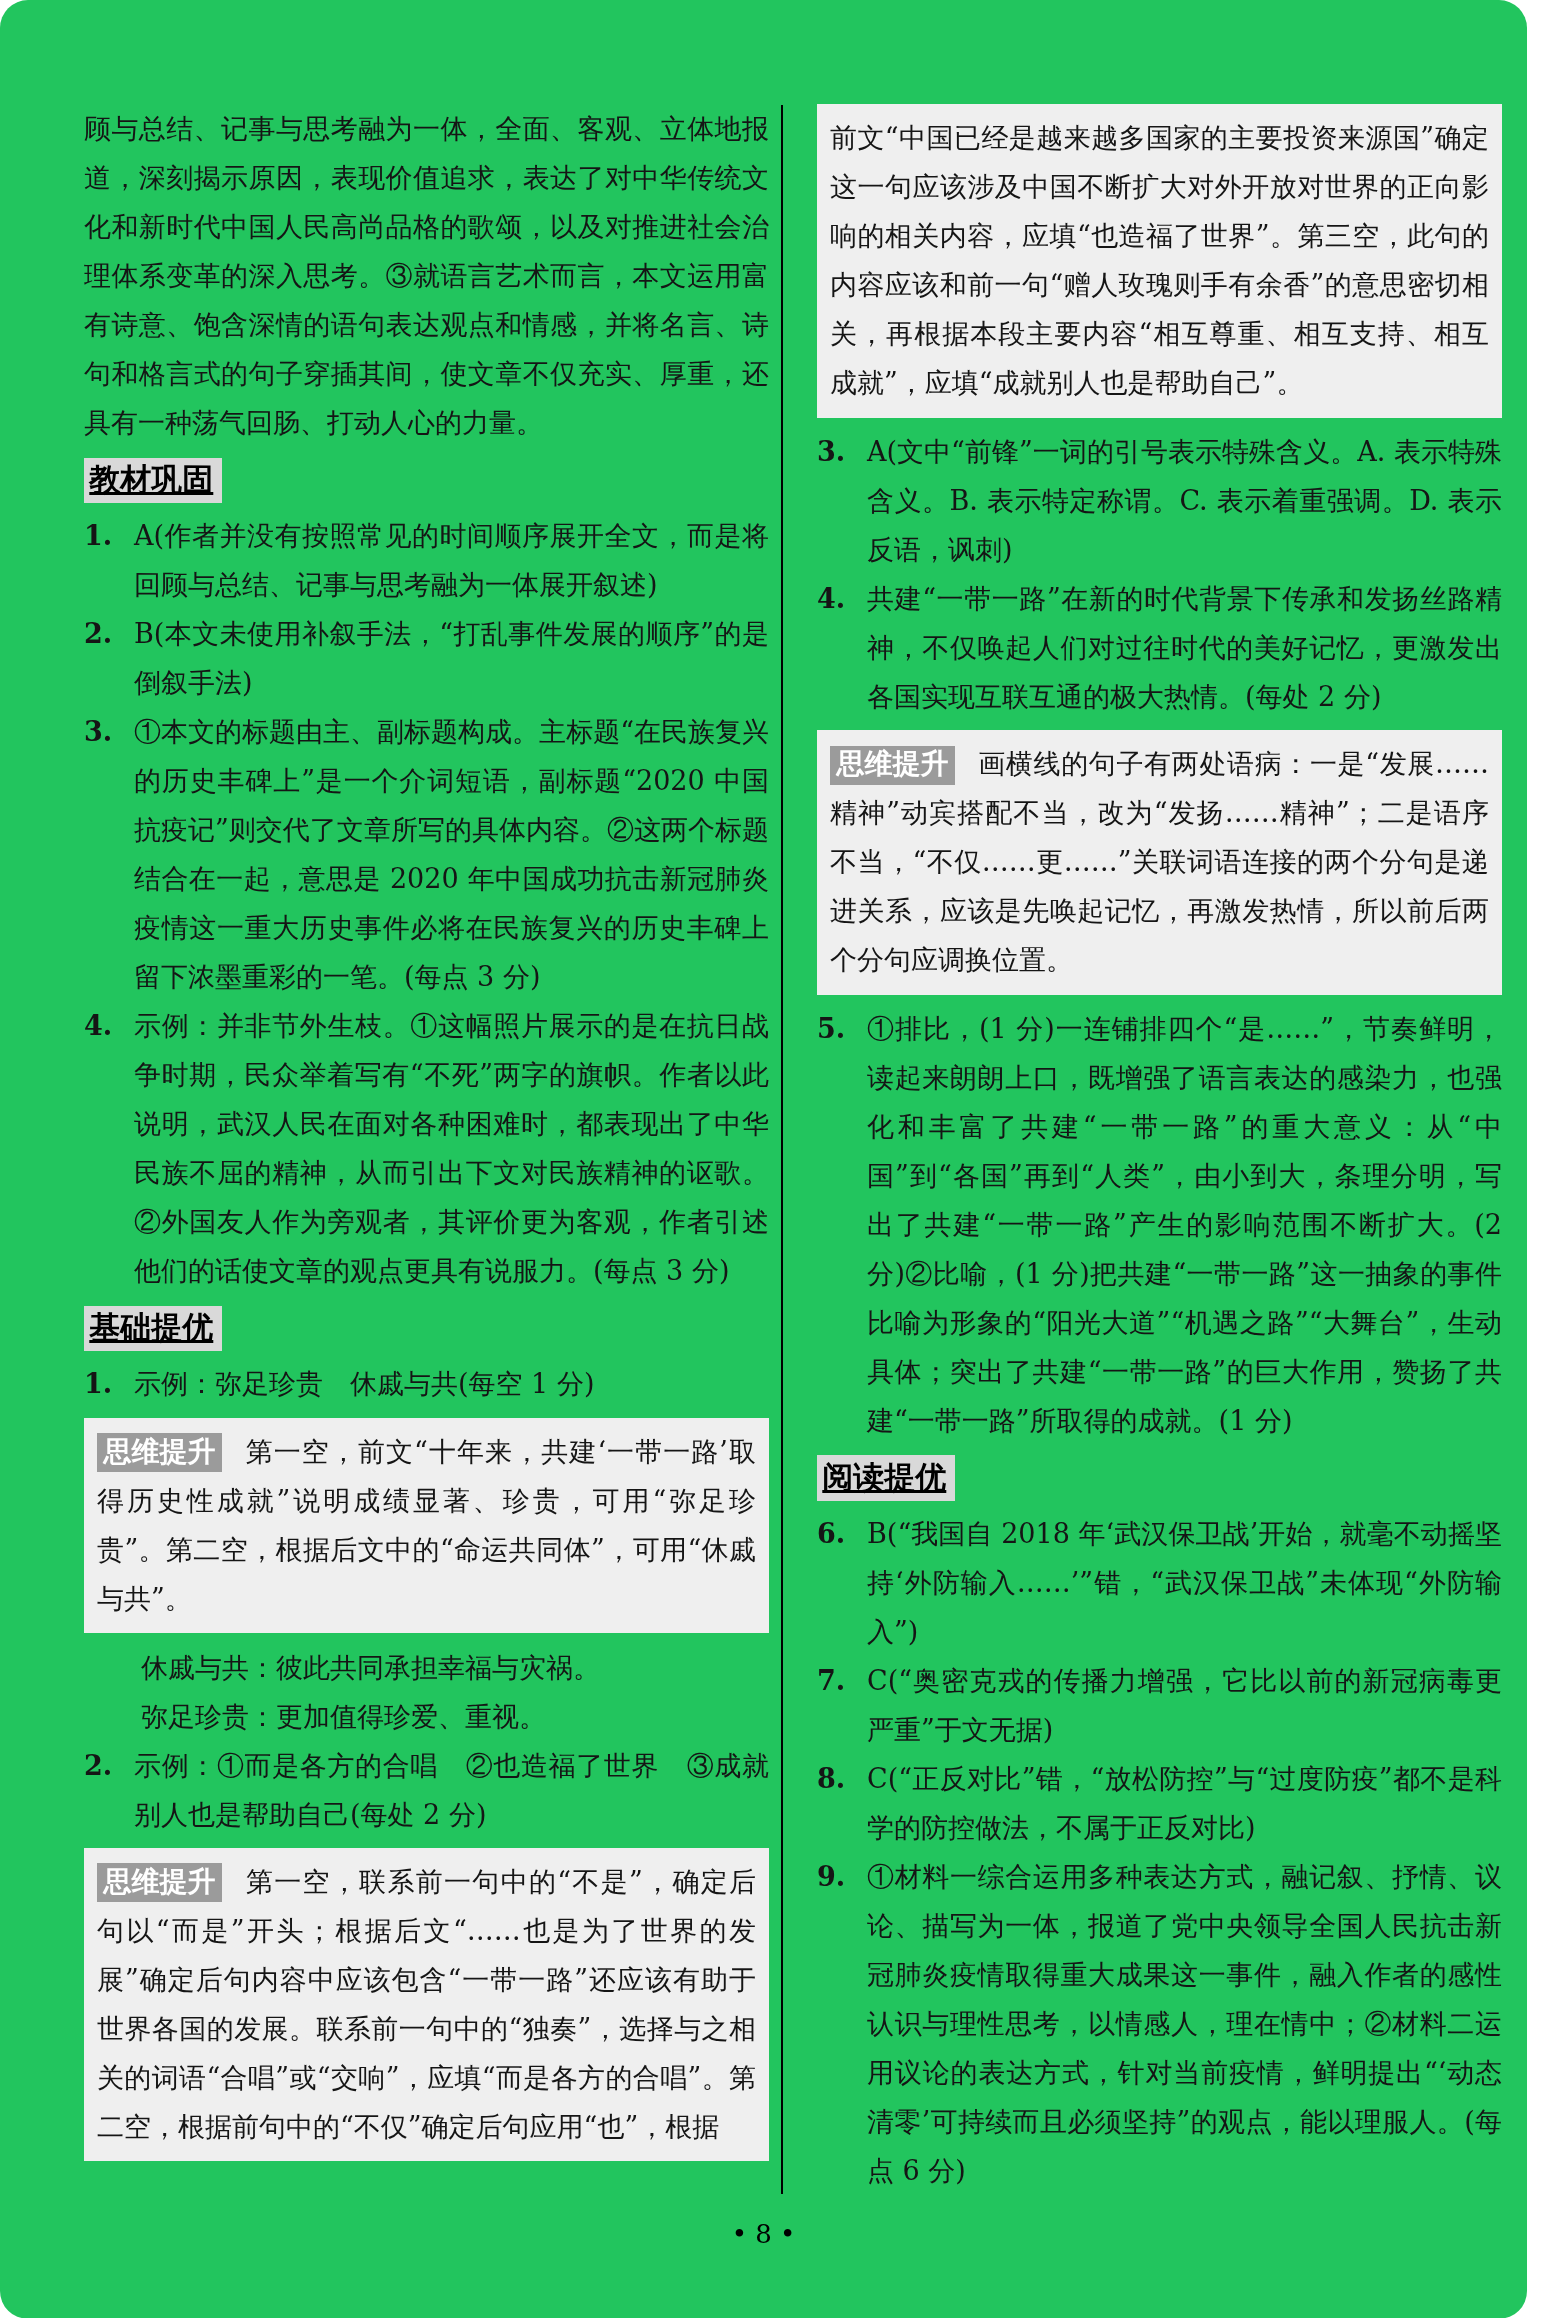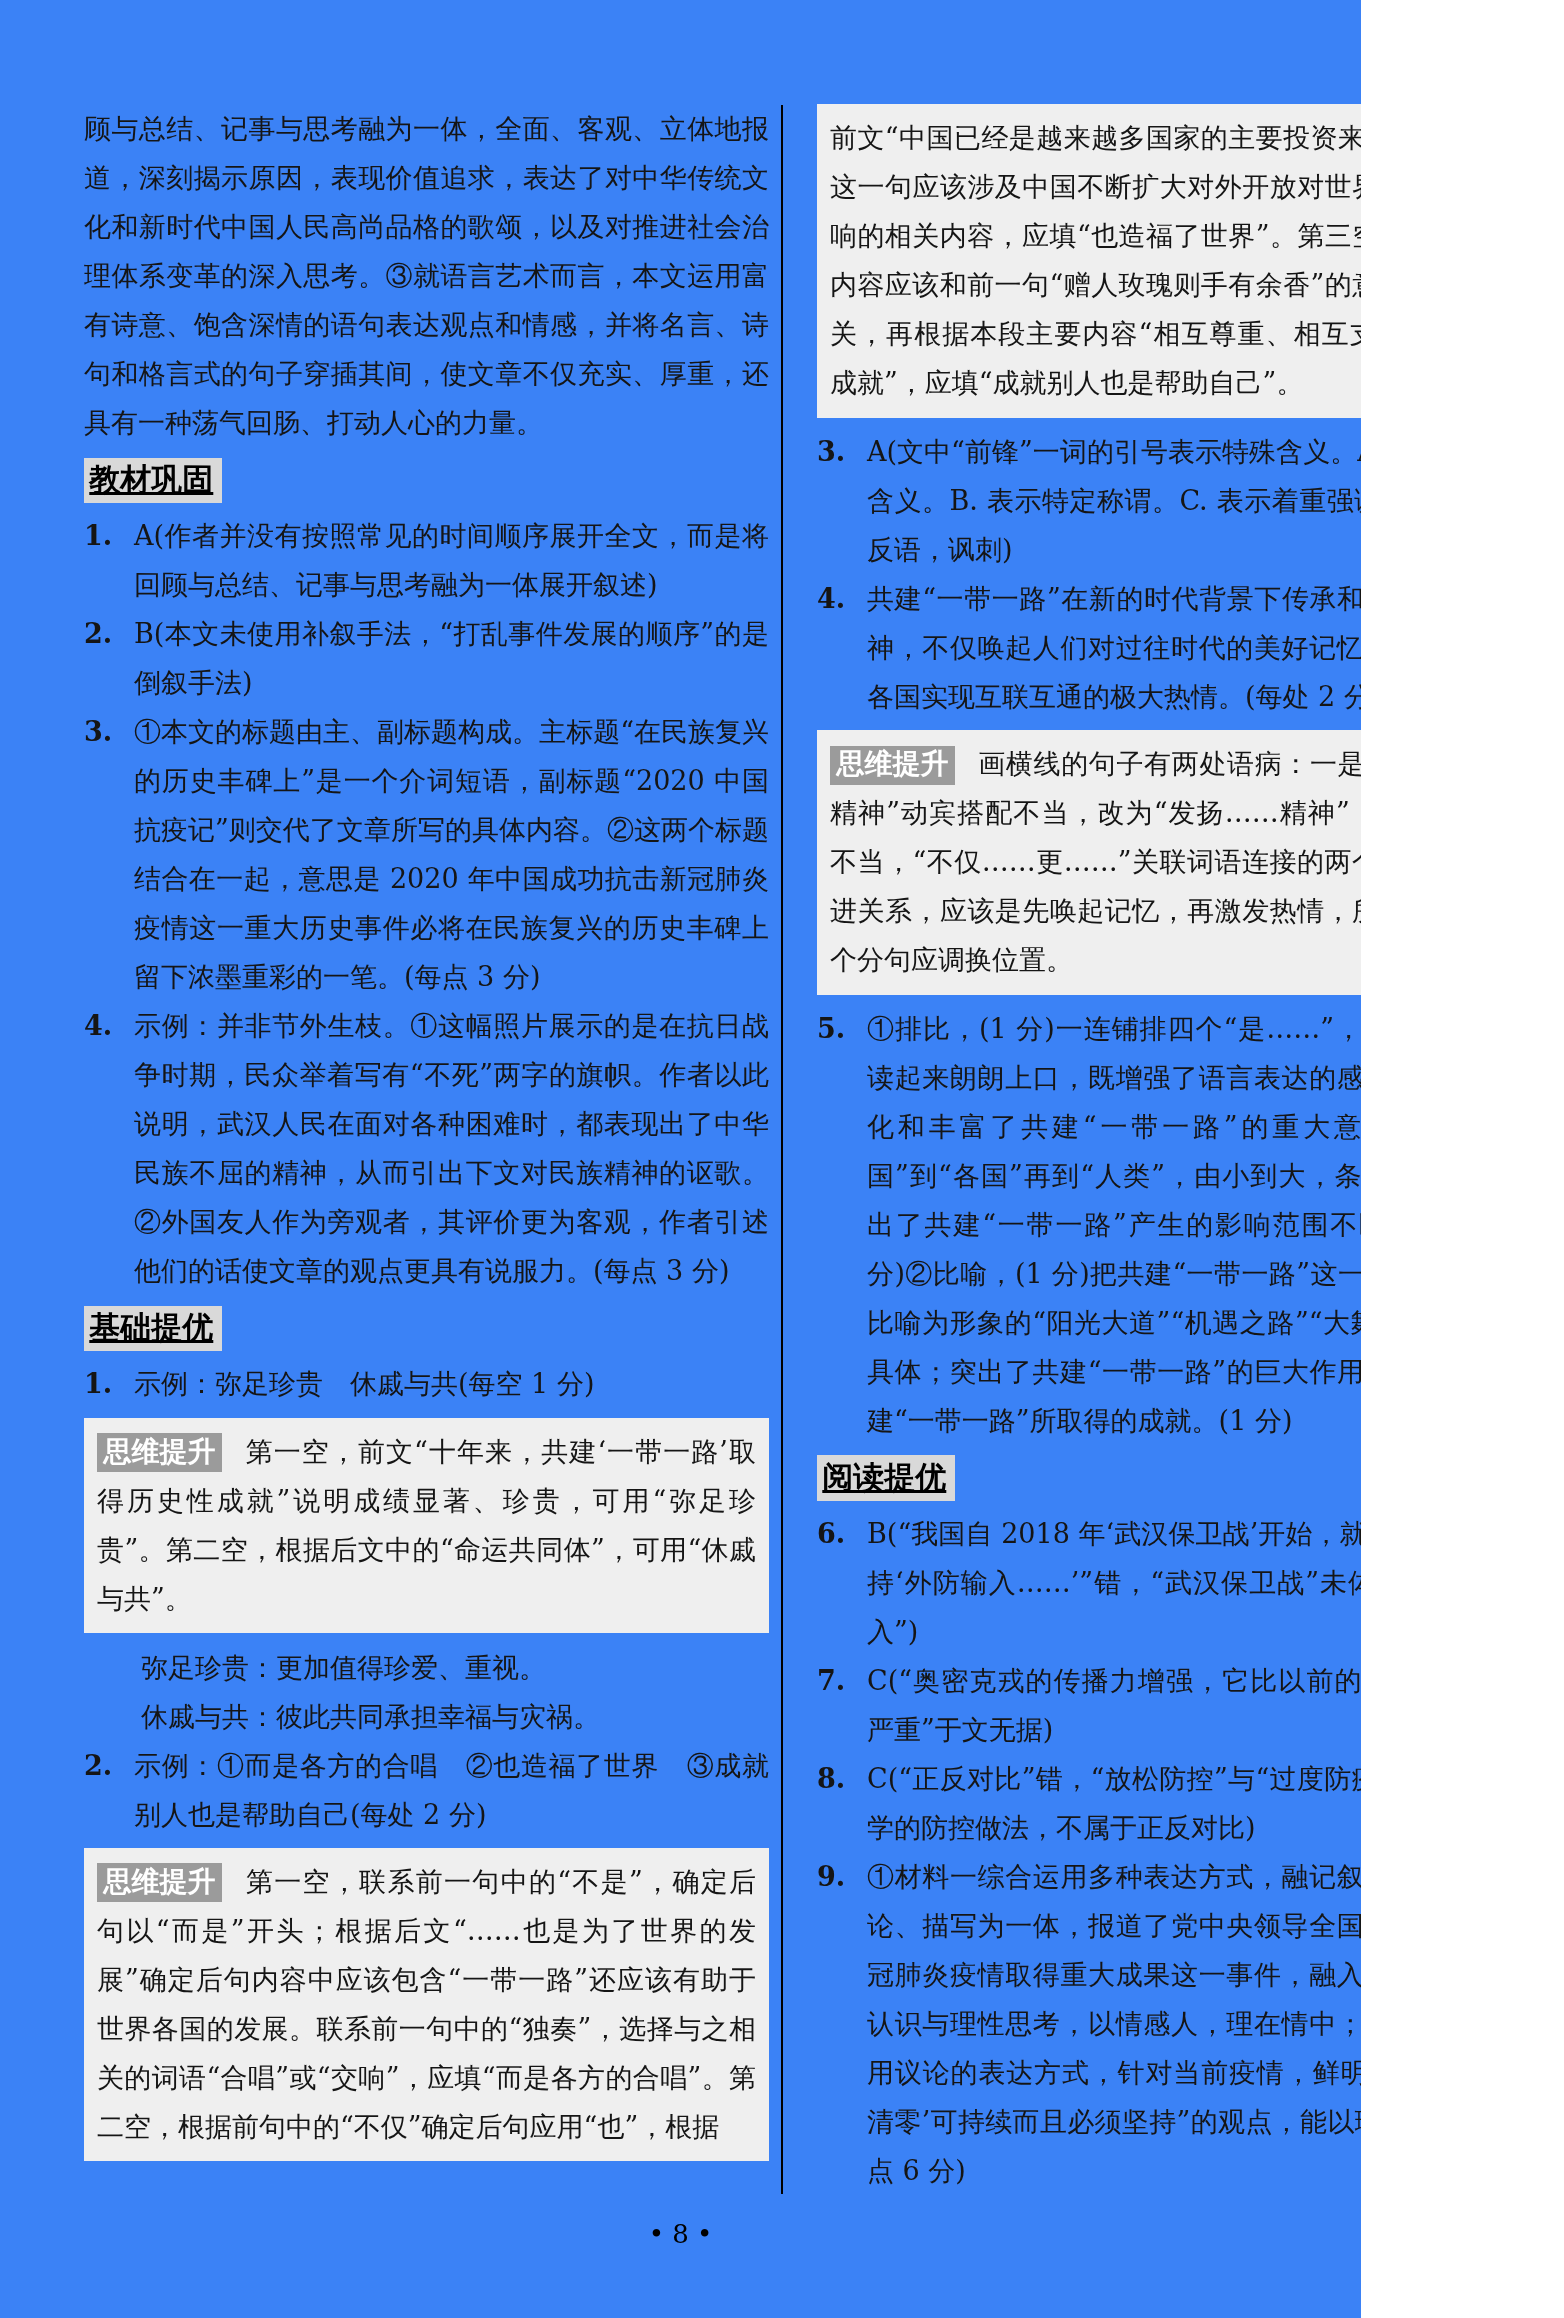--- a/index.html
+++ b/index.html
@@ -1,23 +1,24 @@
 <!DOCTYPE html>
 <html style="font-size:10.5px"><head>
 <meta charset="utf-8">
 <style>
   html,body { margin:0; padding:0; background:#ffffff; }
   .page {
     position:relative;
-    width:1361px; height:2319px;
-    background:#3b82f6;
+    width:1527px; height:2319px;
+    background:#22c55e;
     font-family:"DejaVu Serif", serif;
     font-size:27px;
     color:#151515;
     overflow:hidden;
+    border-radius:28px;
   }
   .col {
     position:absolute;
     top:104px;
     width:685px;
     text-align:justify;
     line-height:49px;
   }
   .col-left  { left:84px; height:2102px; overflow:hidden; }
   .col-right { left:817px; height:2102px; overflow:hidden; }
@@ -122,22 +123,22 @@
 
     <div class="list-item">
       <span class="num">1.</span>
       <span class="item-text">示例：弥足珍贵　休戚与共(每空 1 分)</span>
     </div>
 
     <div class="tip-box">
       <span class="tip-label">思维提升</span><span>第一空，前文“十年来，共建‘一带一路’取得历史性成就”说明成绩显著、珍贵，可用“弥足珍贵”。第二空，根据后文中的“命运共同体”，可用“休戚与共”。</span>
     </div>
 
+    <div class="idiom-line">休戚与共：彼此共同承担幸福与灾祸。</div>
     <div class="idiom-line">弥足珍贵：更加值得珍爱、重视。</div>
-    <div class="idiom-line">休戚与共：彼此共同承担幸福与灾祸。</div>
 
     <div class="list-item">
       <span class="num">2.</span>
       <span class="item-text">示例：①而是各方的合唱　②也造福了世界　③成就别人也是帮助自己(每处 2 分)</span>
     </div>
 
     <div class="tip-box">
       <span class="tip-label">思维提升</span><span>第一空，联系前一句中的“不是”，确定后句以“而是”开头；根据后文“……也是为了世界的发展”确定后句内容中应该包含“一带一路”还应该有助于世界各国的发展。联系前一句中的“独奏”，选择与之相关的词语“合唱”或“交响”，应填“而是各方的合唱”。第二空，根据前句中的“不仅”确定后句应用“也”，根据</span>
     </div>
 

